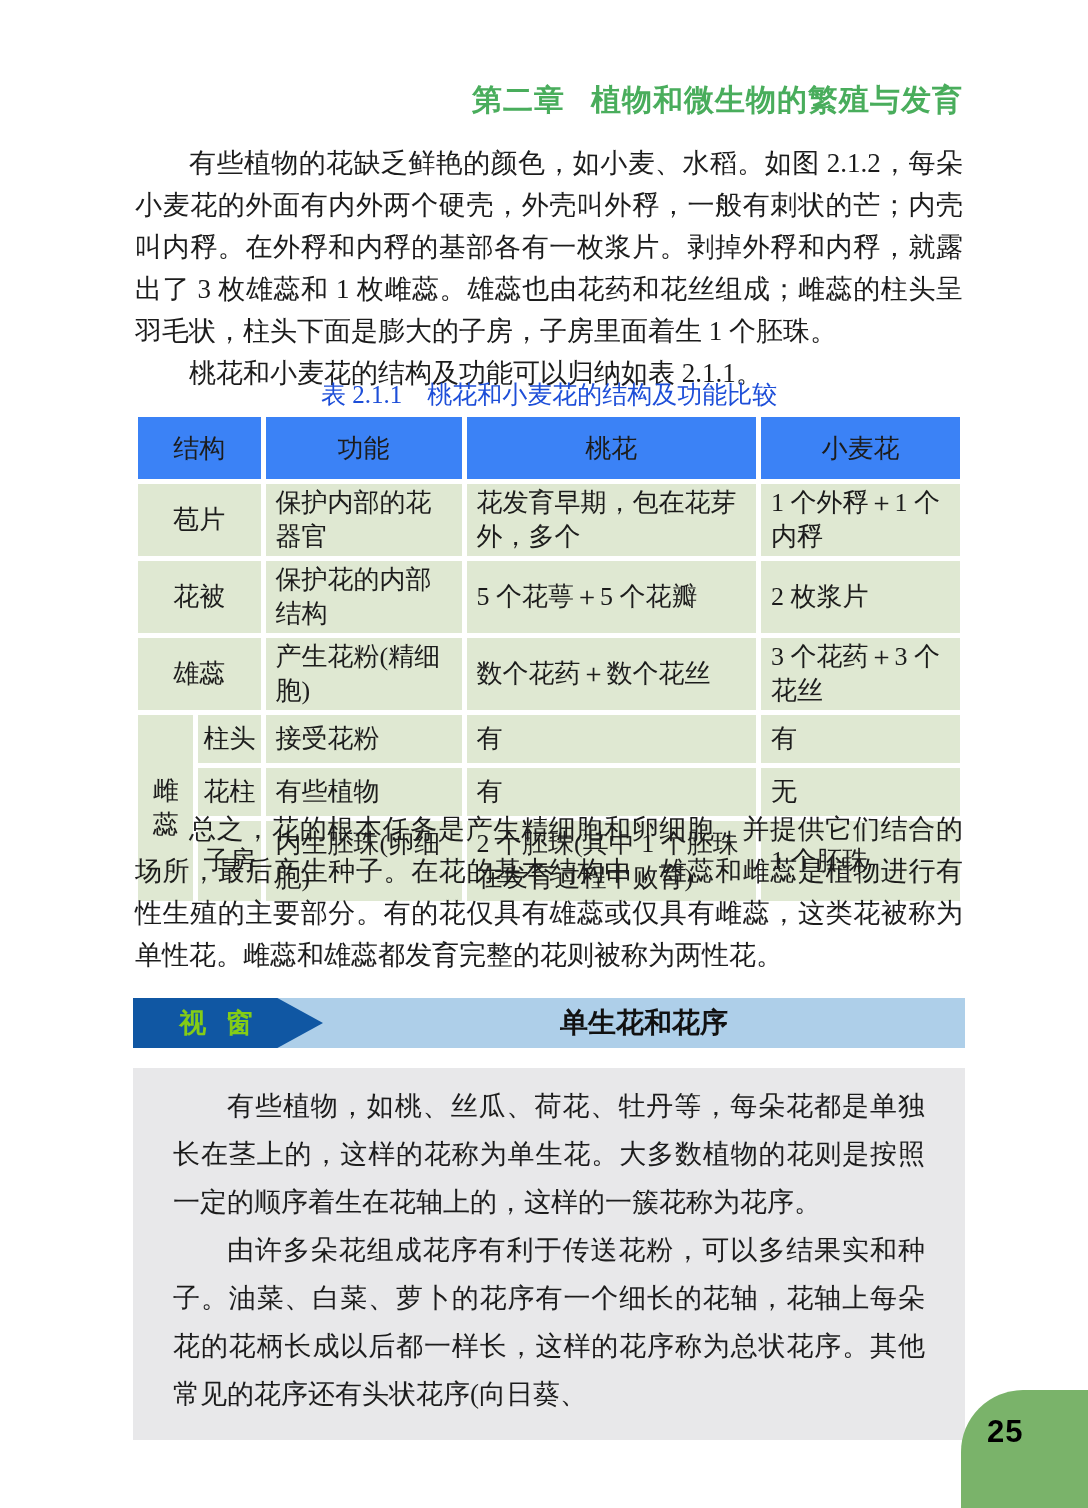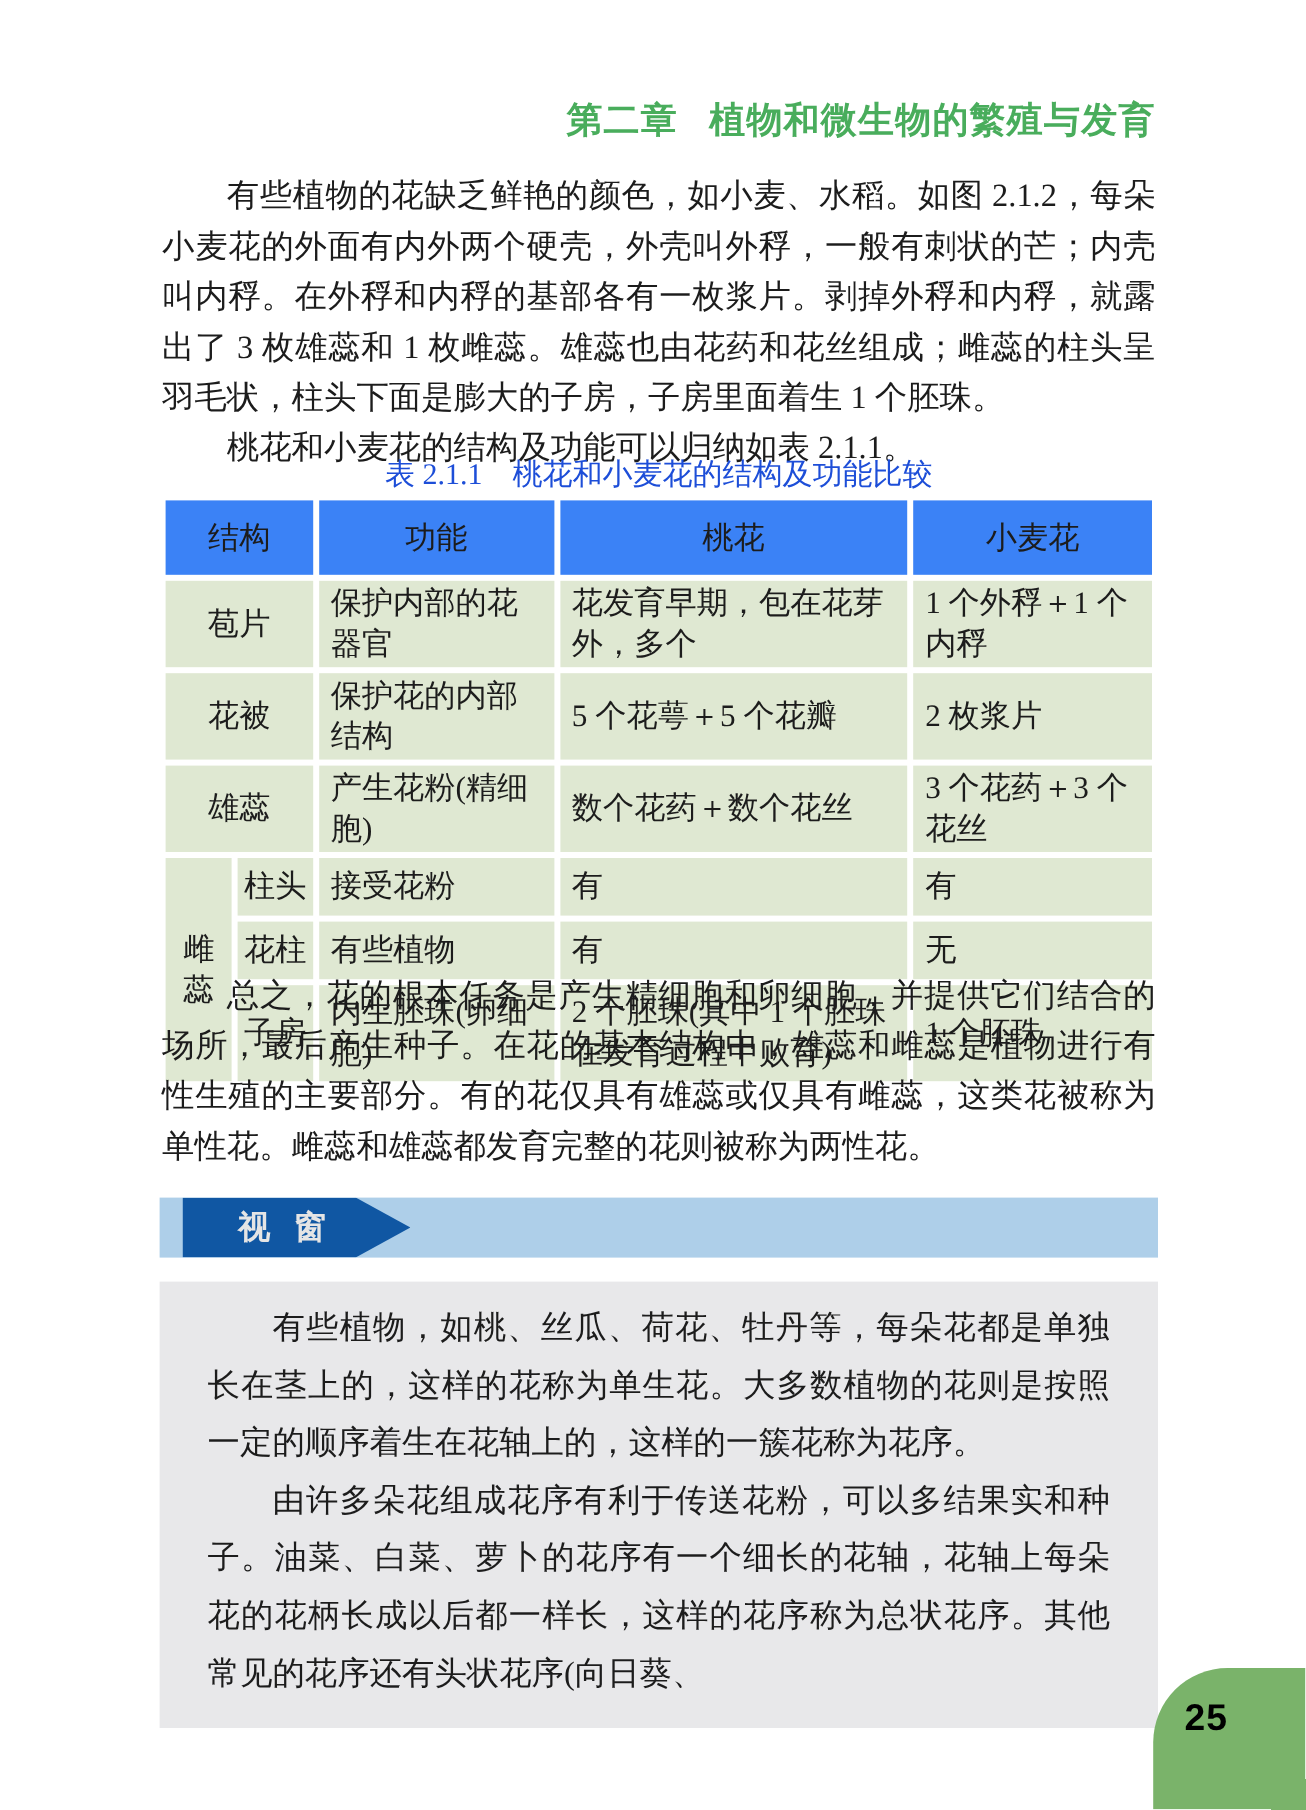--- a/index.html
+++ b/index.html
@@ -45,27 +45,26 @@
     background:#dfe8d2;height:44px;padding:2px 10px;
     text-align:left;vertical-align:middle;line-height:34px;
   }
   table.cmp td.cc{text-align:center;padding:2px 2px;}
   
   .win-box{position:absolute;left:133px;top:998px;width:832px;}
   .win-banner{
     display:flex;align-items:stretch;height:50px;background:#aecfe9;
   }
   .win-badge{
-    width:172px;background:#1057a3;color:#e5e5e5;
+    width:172px;background:#1057a3;color:#84cc16;
     font-family:"Liberation Sans","DejaVu Sans",sans-serif;
     font-weight:bold;font-size:27px;letter-spacing:6px;
     display:flex;align-items:center;justify-content:center;
     clip-path:polygon(0 0,76% 0,100% 50%,76% 100%,0 100%);
     padding-right:18px;
-    margin-left:19px;
   }
   .win-title{
     flex:1;display:flex;align-items:center;justify-content:center;
     font-family:"Liberation Sans","DejaVu Sans",sans-serif;
     font-weight:bold;font-size:28px;color:#111;
   }
   .win-body{
     background:#e8e8ea;padding:14px 40px 22px 40px;margin-top:20px;
   }
   .win-body p{
@@ -156,20 +155,21 @@
   </tbody>
     </table>
 
   <div class="text-col" style="top:808px;">
     <p class="body indent">总之，花的根本任务是产生精细胞和卵细胞，并提供它们结合的场所，最后产生种子。在花的基本结构中，雄蕊和雌蕊是植物进行有性生殖的主要部分。有的花仅具有雄蕊或仅具有雌蕊，这类花被称为单性花。雌蕊和雄蕊都发育完整的花则被称为两性花。</p>
   </div>
 
   <section class="win-box">
     <div class="win-banner">
       <div class="win-badge">视 窗</div>
+      <div class="win-title">单生花和花序</div>
     </div>
     <div class="win-body">
       <p>有些植物，如桃、丝瓜、荷花、牡丹等，每朵花都是单独长在茎上的，这样的花称为单生花。大多数植物的花则是按照一定的顺序着生在花轴上的，这样的一簇花称为花序。</p>
       <p>由许多朵花组成花序有利于传送花粉，可以多结果实和种子。油菜、白菜、萝卜的花序有一个细长的花轴，花轴上每朵花的花柄长成以后都一样长，这样的花序称为总状花序。其他常见的花序还有头状花序(向日葵、</p>
     </div>
   </section>
 
   <div class="page-corner">
     <span>25</span>
   </div>

